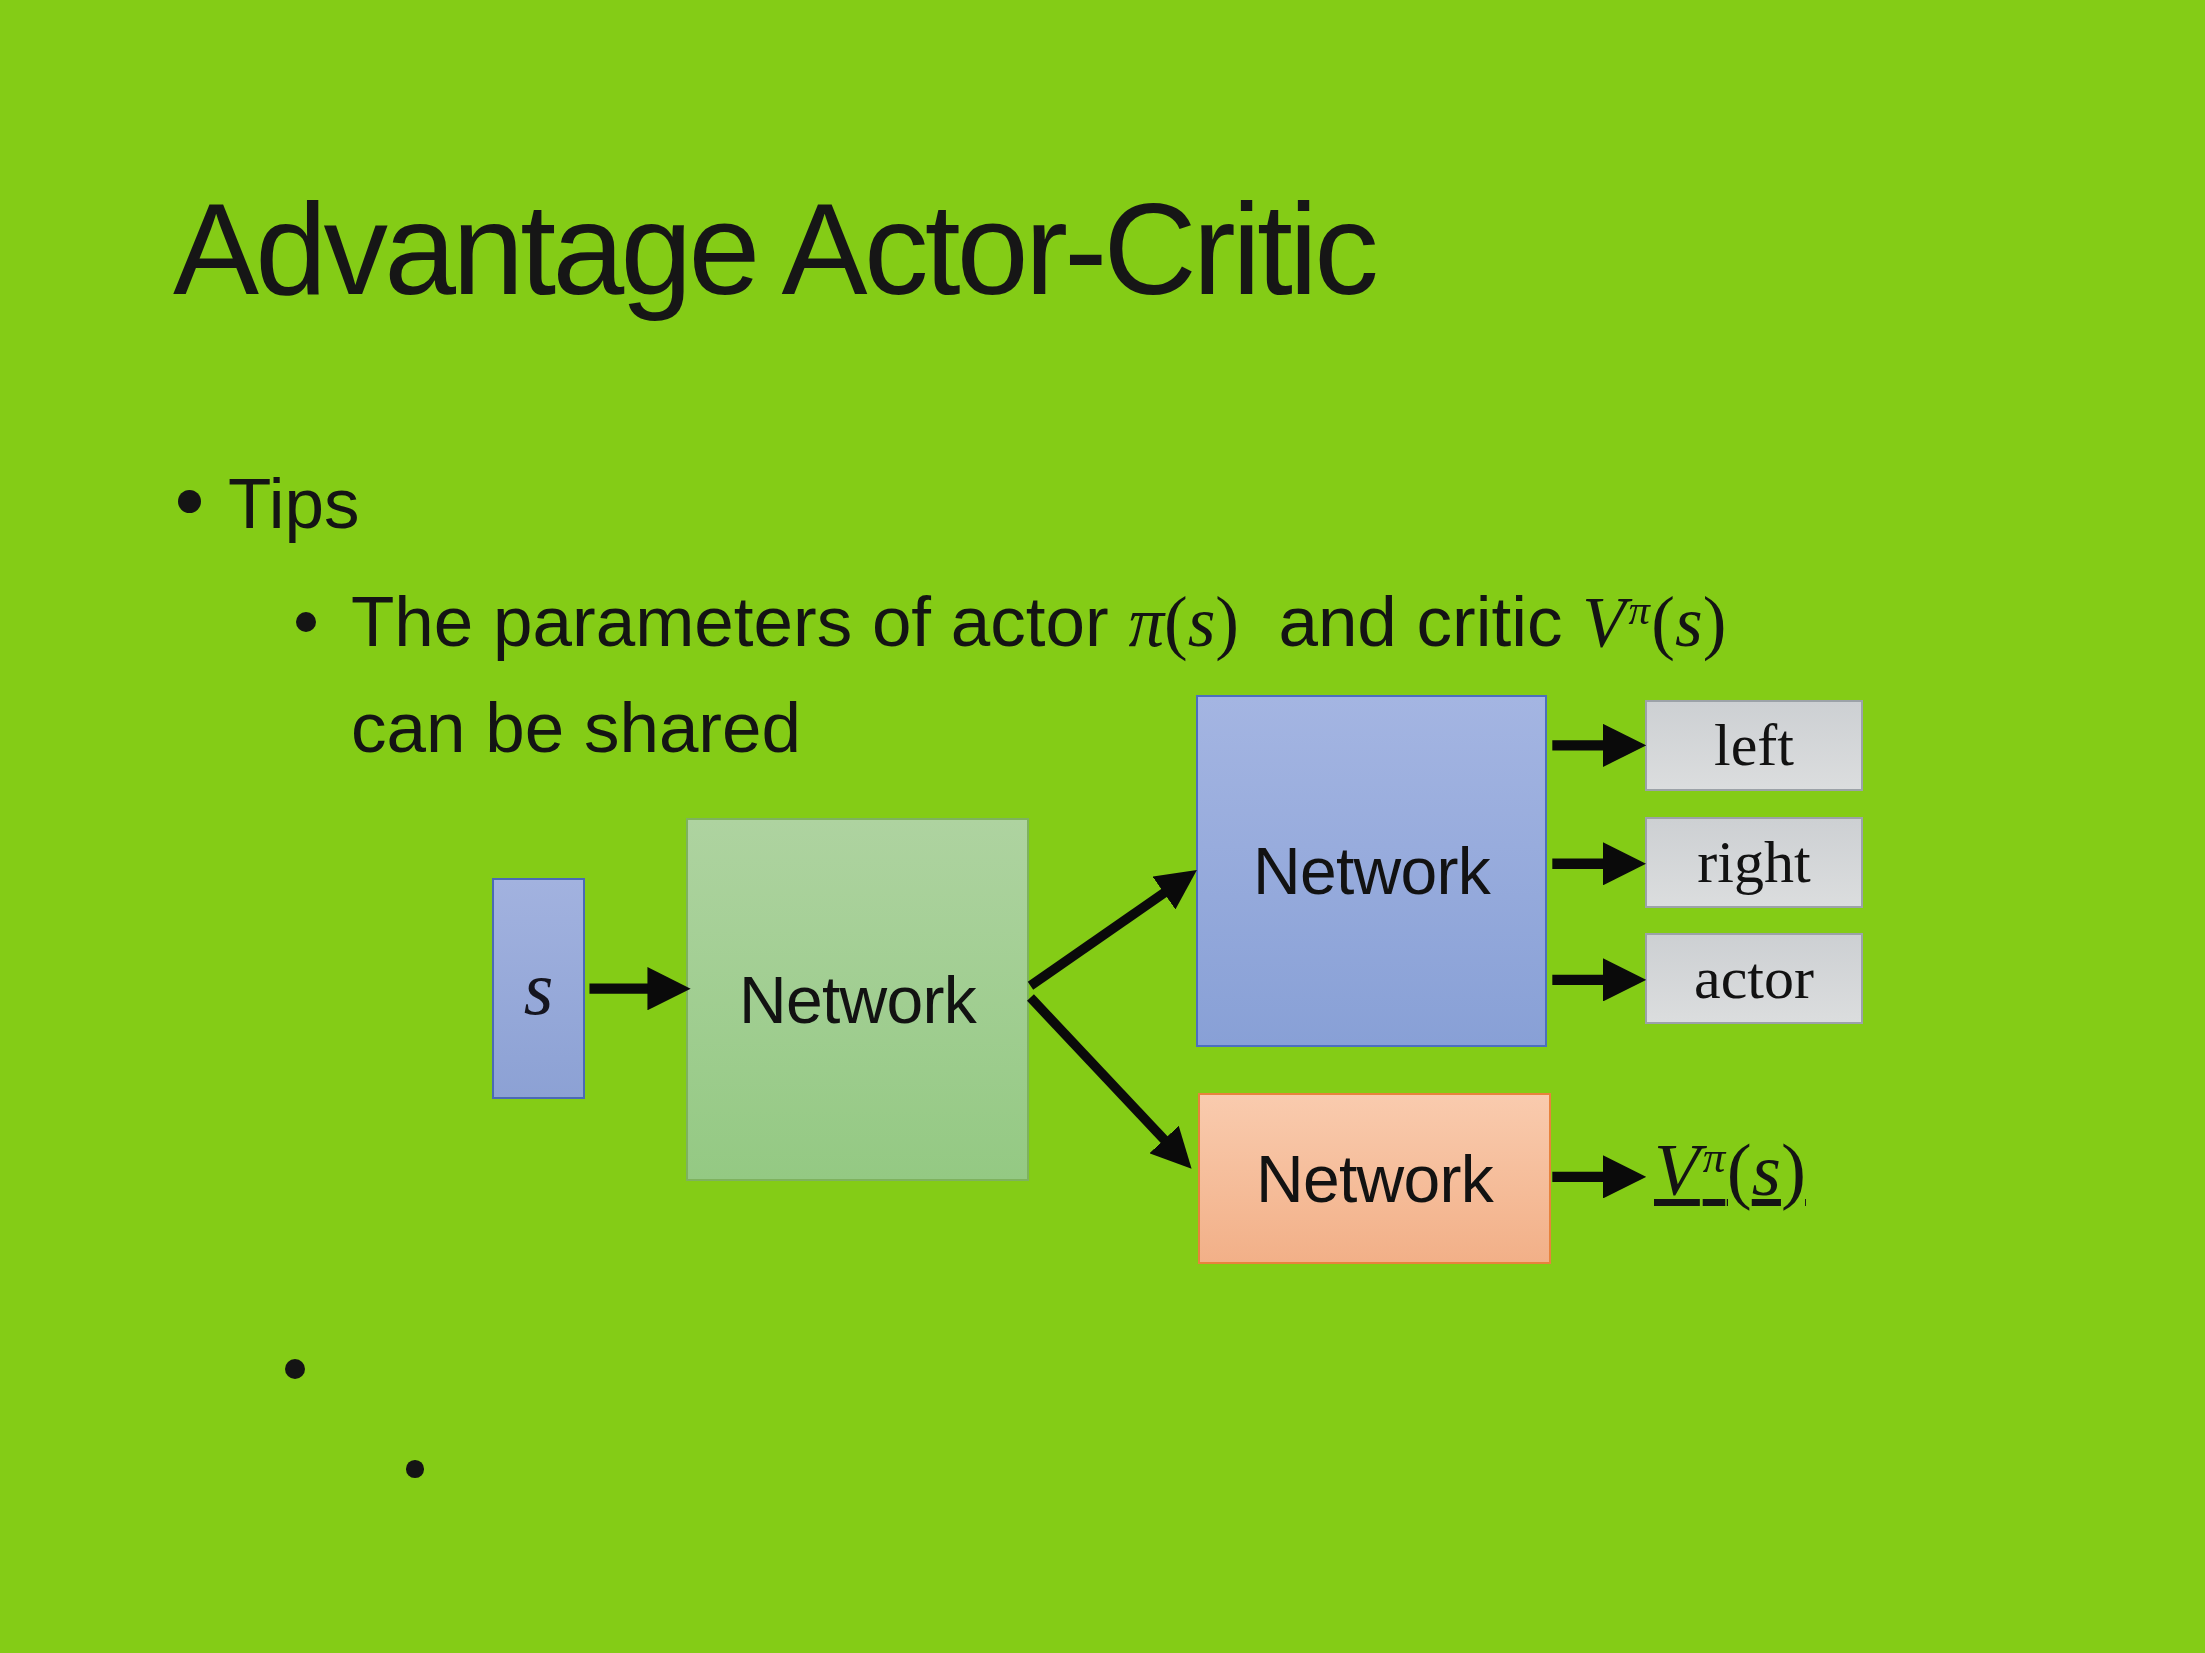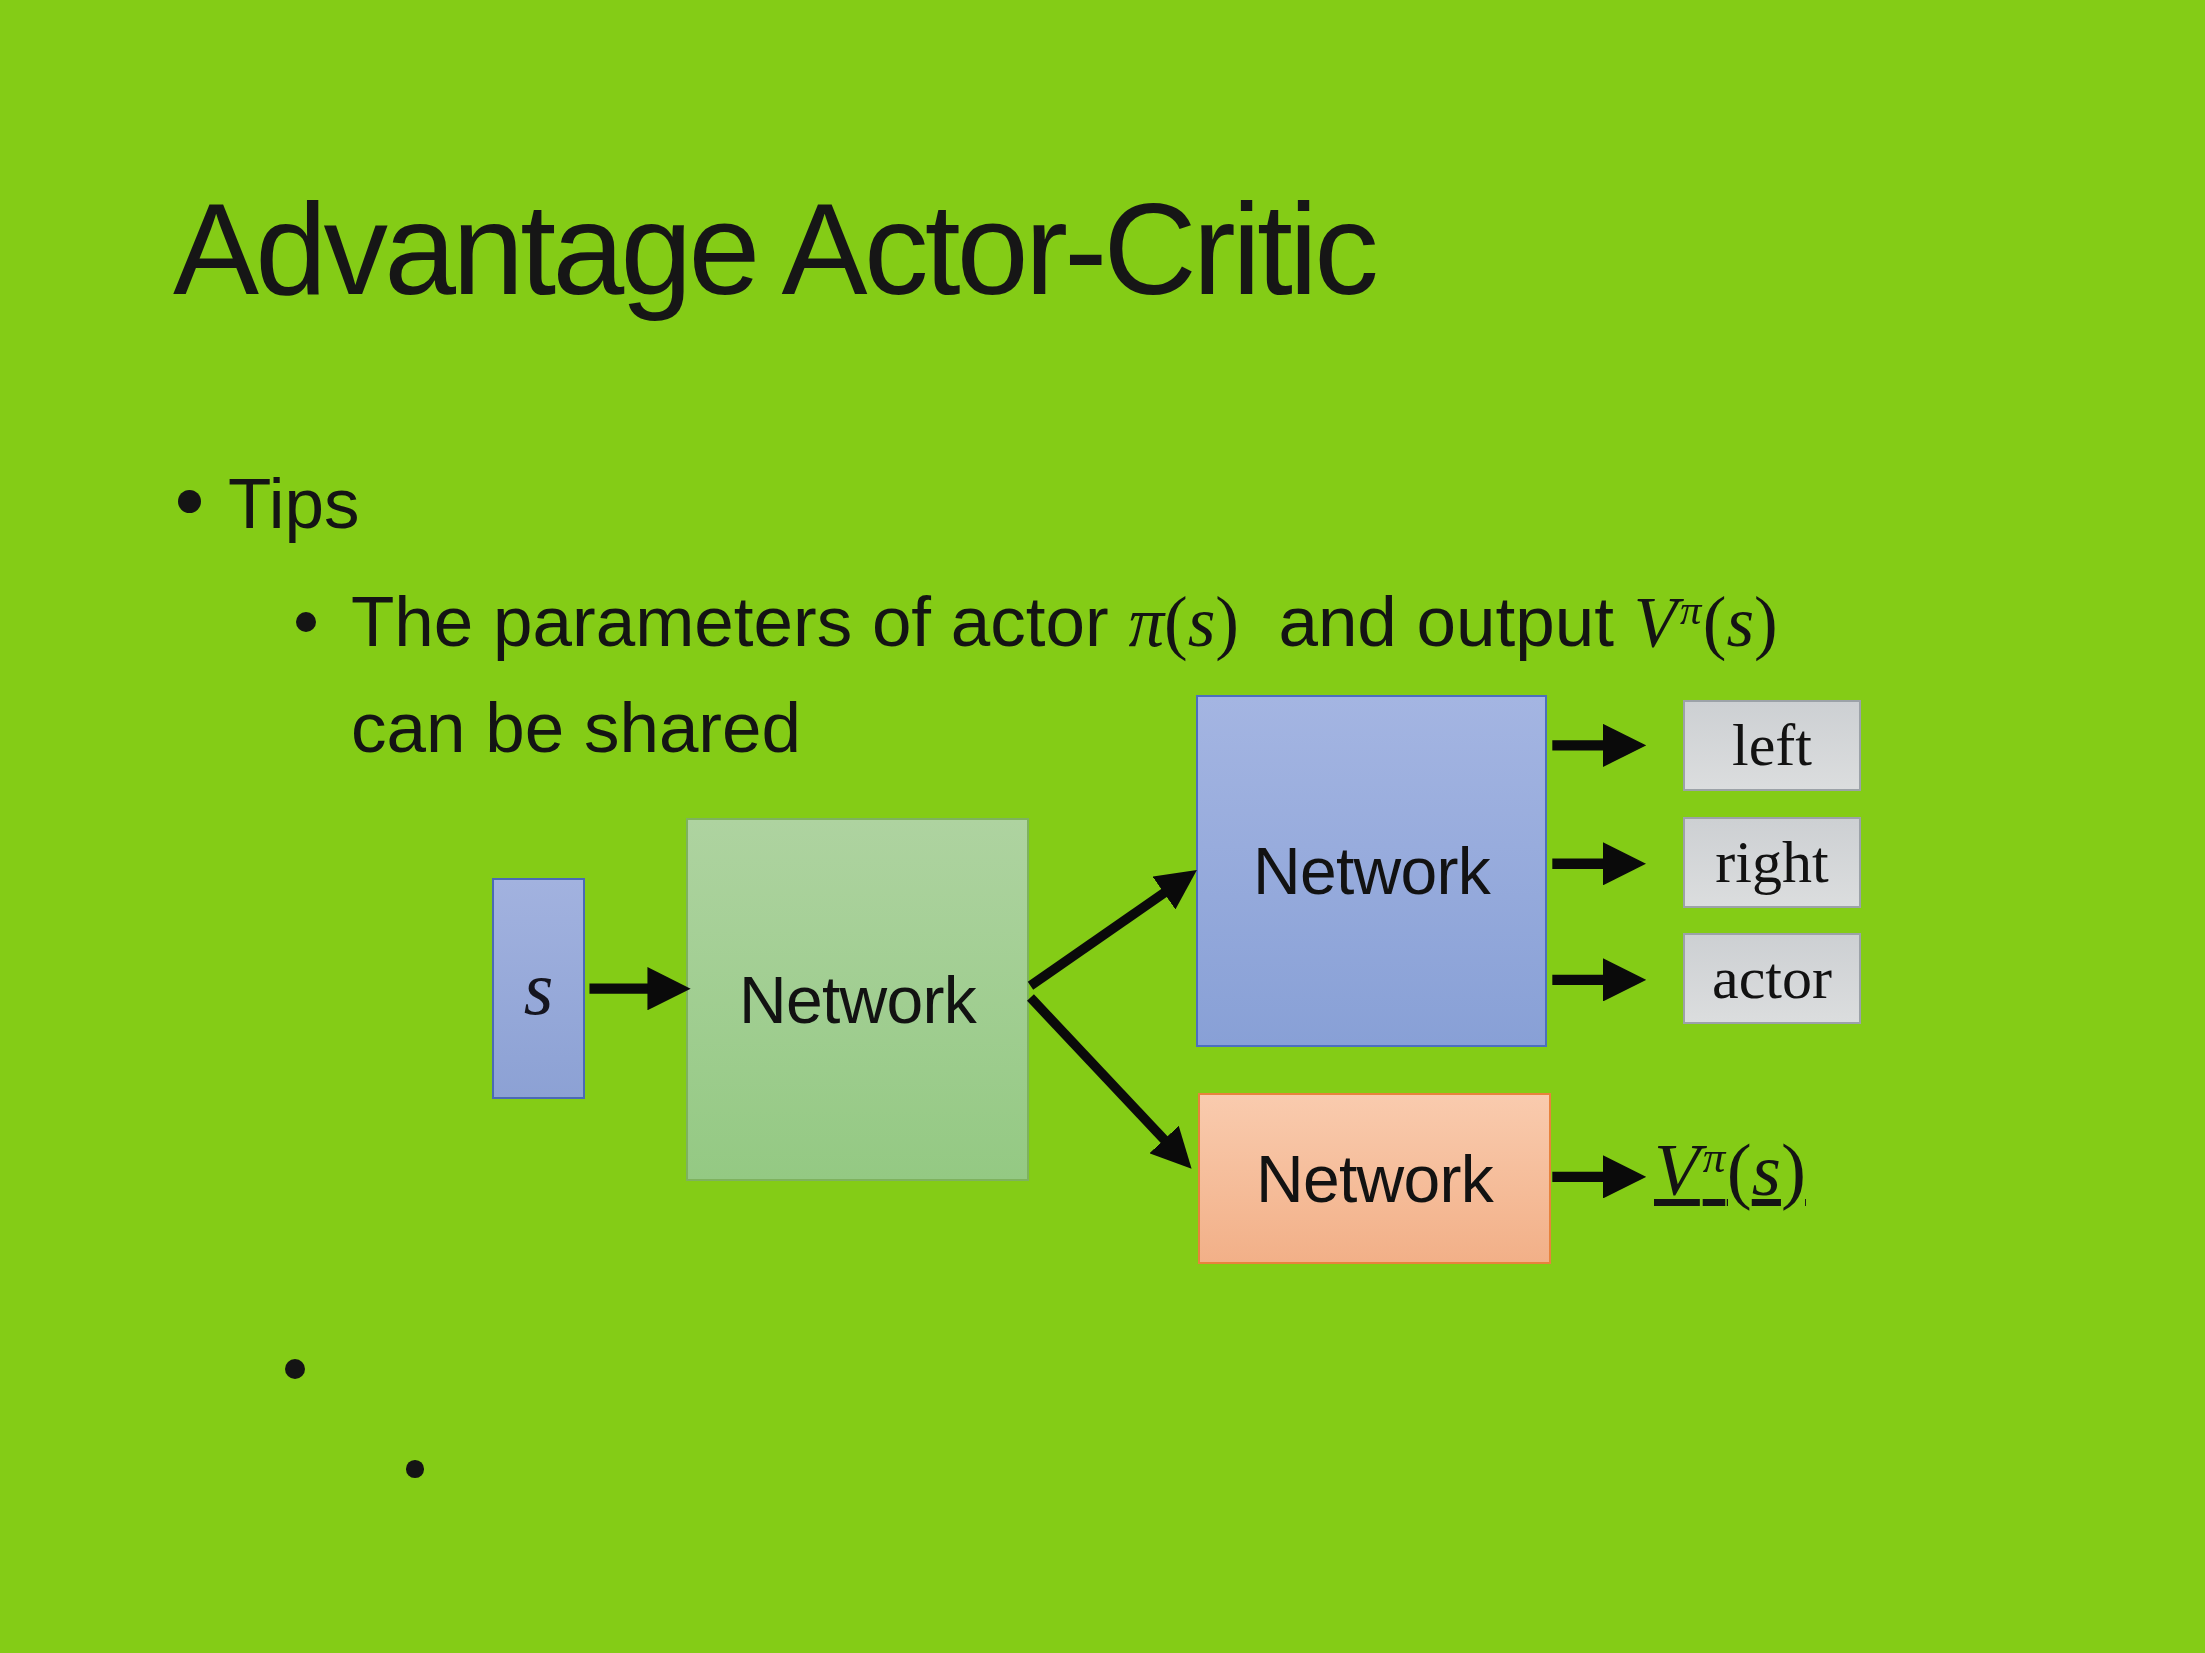--- a/index.html
+++ b/index.html
@@ -41,21 +41,21 @@
     border:2.9px solid var(--actor-border,#4c6fbe);
     background:linear-gradient(180deg,var(--actor-fill-top,#a4b5e2),var(--actor-fill-bottom,#88a0d6));
   }
   #critic-box{
     left:1198px;top:1093px;width:353px;height:171px;
     border:2.9px solid var(--critic-border,#e8823c);
     background:linear-gradient(180deg,var(--critic-fill-top,#f9cbae),var(--critic-fill-bottom,#f2b088));
   }
   .net-lbl{font-size:66px;letter-spacing:-0.7px;color:#121212;}
   .action-box{
-    left:1683px;width:178px;height:91px;
+    left:1645px;width:218px;height:91px;
     border:2.2px solid var(--action-border,#9ca2a8);
     background:linear-gradient(180deg,var(--action-fill-top,#cdd0d3),var(--action-fill-bottom,#dbddde));
   }
   #action-left{top:700px;}
   #action-right{top:817px;}
   #action-fire{top:933px;}
   .action-lbl{font-family:"Liberation Serif",serif;font-size:60px;color:#121212;}
   #value-output{left:1654px;top:1126px;font-size:75px;text-decoration:underline;}
   
   #arrows{position:absolute;left:0;top:0;width:2205px;height:1654px;pointer-events:none;}
@@ -65,21 +65,21 @@
 <body>
 
 <div class="slide">
 
   <div class="abs" id="title">Advantage Actor-Critic</div>
 
   <span class="dot" id="dot-tips"></span>
   <div class="abs" id="tips">Tips</div>
 
   <span class="dot" id="dot-shared"></span>
-  <div class="abs" id="shared-text"><div><span>The parameters of actor </span><span class="m i">π</span><span class="m">(</span><span class="m i">s</span><span class="m">)</span><span>  and output </span><span class="m i">V</span><span class="m i sup">π</span><span class="m">(</span><span class="m i">s</span><span class="m">)</span></div><div>can be shared</div></div>
+  <div class="abs" id="shared-text"><div><span>The parameters of actor </span><span class="m i">π</span><span class="m">(</span><span class="m i">s</span><span class="m">)</span><span>  and critic </span><span class="m i">V</span><span class="m i sup">π</span><span class="m">(</span><span class="m i">s</span><span class="m">)</span></div><div>can be shared</div></div>
 
   <div class="box" id="state-box">
       <span class="lbl">s</span>
     </div>
 
   <div class="box" id="shared-box">
       <span class="net-lbl">Network</span>
     </div>
 
   <div class="box" id="actor-box">

